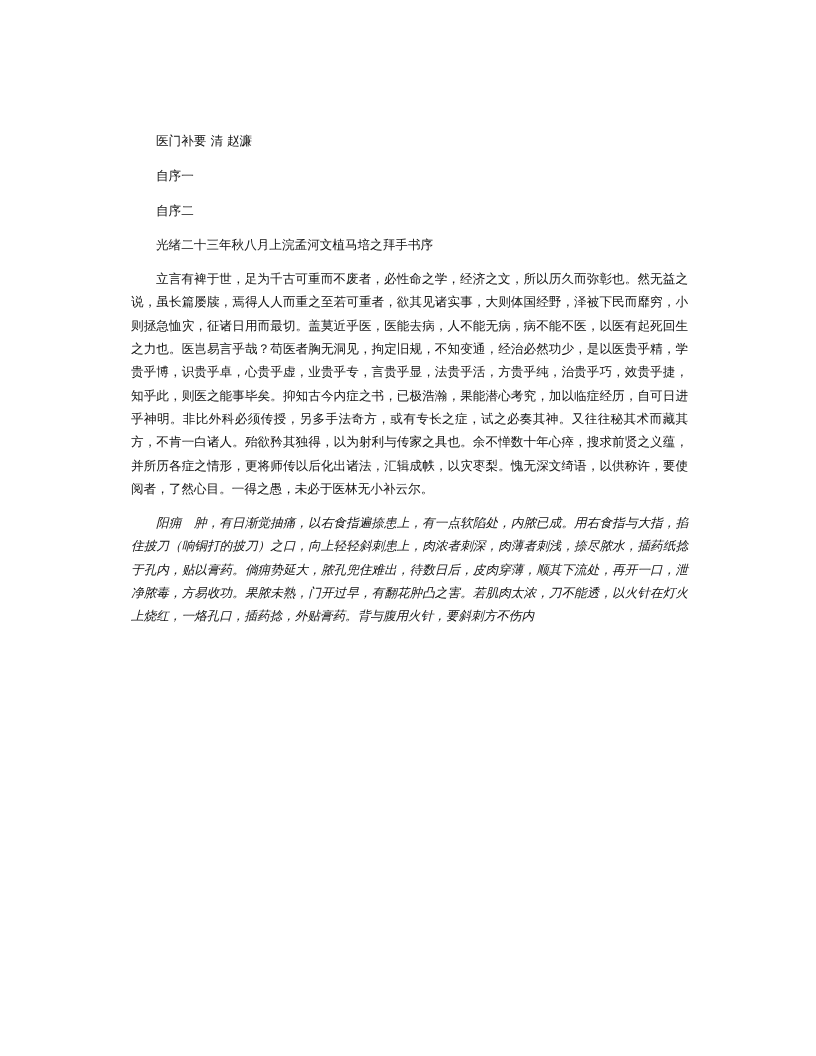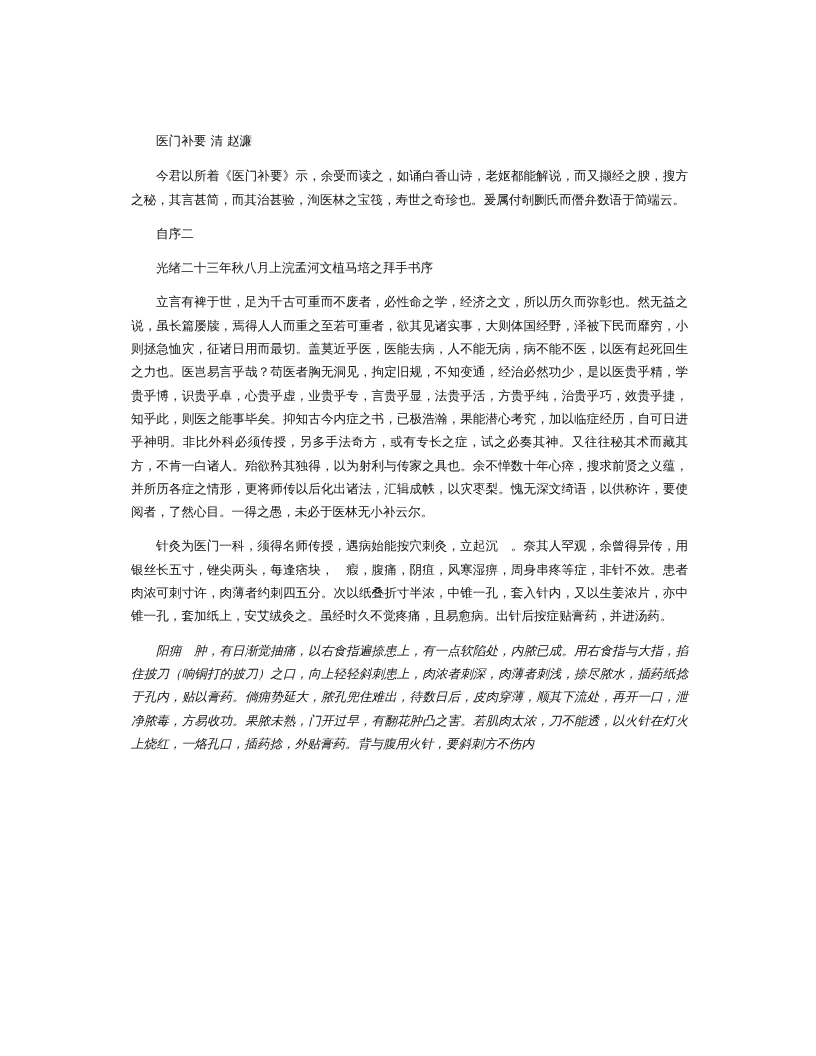--- a/index.html
+++ b/index.html
@@ -67,30 +67,29 @@
   }
 </style>
 </head>
 <body>
 
 <div class="page">
   <div class="text-column">
 
     <div class="heading title">医门补要  清  赵濂</div>
 
+    <div class="heading">自序一</div>
 
 
-    <p class="para">今君以所着《医门补要》示，余受而读之，如诵白香山诗，老妪都能解说，而又撷经之腴，搜方之秘，其言甚简，而其治甚验，洵医林之宝筏，寿世之奇珍也。爰属付剞劂氏而僭弁数语于简端云。</p>
 
     <div class="heading">自序二</div>
 
     <div class="heading">光绪二十三年秋八月上浣孟河文植马培之拜手书序</div>
 
     <p class="para">立言有裨于世，足为千古可重而不废者，必性命之学，经济之文，所以历久而弥彰也。然无益之说，虽长篇屡牍，焉得人人而重之至若可重者，欲其见诸实事，大则体国经野，泽被下民而靡穷，小则拯急恤灾，征诸日用而最切。盖莫近乎医，医能去病，人不能无病，病不能不医，以医有起死回生之力也。医岂易言乎哉？苟医者胸无洞见，拘定旧规，不知变通，经治必然功少，是以医贵乎精，学贵乎博，识贵乎卓，心贵乎虚，业贵乎专，言贵乎显，法贵乎活，方贵乎纯，治贵乎巧，效贵乎捷，知乎此，则医之能事毕矣。抑知古今内症之书，已极浩瀚，果能潜心考究，加以临症经历，自可日进乎神明。非比外科必须传授，另多手法奇方，或有专长之症，试之必奏其神。又往往秘其术而藏其方，不肯一白诸人。殆欲矜其独得，以为射利与传家之具也。余不惮数十年心瘁，搜求前贤之义蕴，并所历各症之情形，更将师传以后化出诸法，汇辑成帙，以灾枣梨。愧无深文绮语，以供称许，要使阅者，了然心目。一得之愚，未必于医林无小补云尔。</p>
 
 
 
-    <p class="para"><span>针灸为医门一科，须得名师传授，遇病始能按穴刺灸，立起沉</span><span class="missing-glyph"></span><span>。奈其人罕观，余曾得异传，用银丝长五寸，锉尖两头，每逢痞块，</span><span class="missing-glyph"></span><span>瘕，腹痛，阴疽，风寒湿痹，周身串疼等症，非针不效。患者肉浓可刺寸许，肉薄者约刺四五分。次以纸叠折寸半浓，中锥一孔，套入针内，又以生姜浓片，亦中锥一孔，套加纸上，安艾绒灸之。虽经时久不觉疼痛，且易愈病。出针后按症贴膏药，并进汤药。</span></p>
 
     <p class="para"><span>阳痈</span><span class="missing-glyph"></span><span>肿，有日渐觉抽痛，以右食指遍捺患上，有一点软陷处，内脓已成。用右食指与大指，掐住披刀（响铜打的披刀）之口，向上轻轻斜刺患上，肉浓者刺深，肉薄者刺浅，捺尽脓水，插药纸捻于孔内，贴以膏药。倘痈势延大，脓孔兜住难出，待数日后，皮肉穿薄，顺其下流处，再开一口，泄净脓毒，方易收功。果脓未熟，门开过早，有翻花肿凸之害。若肌肉太浓，刀不能透，以火针在灯火上烧红，一烙孔口，插药捻，外贴膏药。背与腹用火针，要斜刺方不伤内</span></p>
 
   </div>
 </div>
 
 </body></html>

